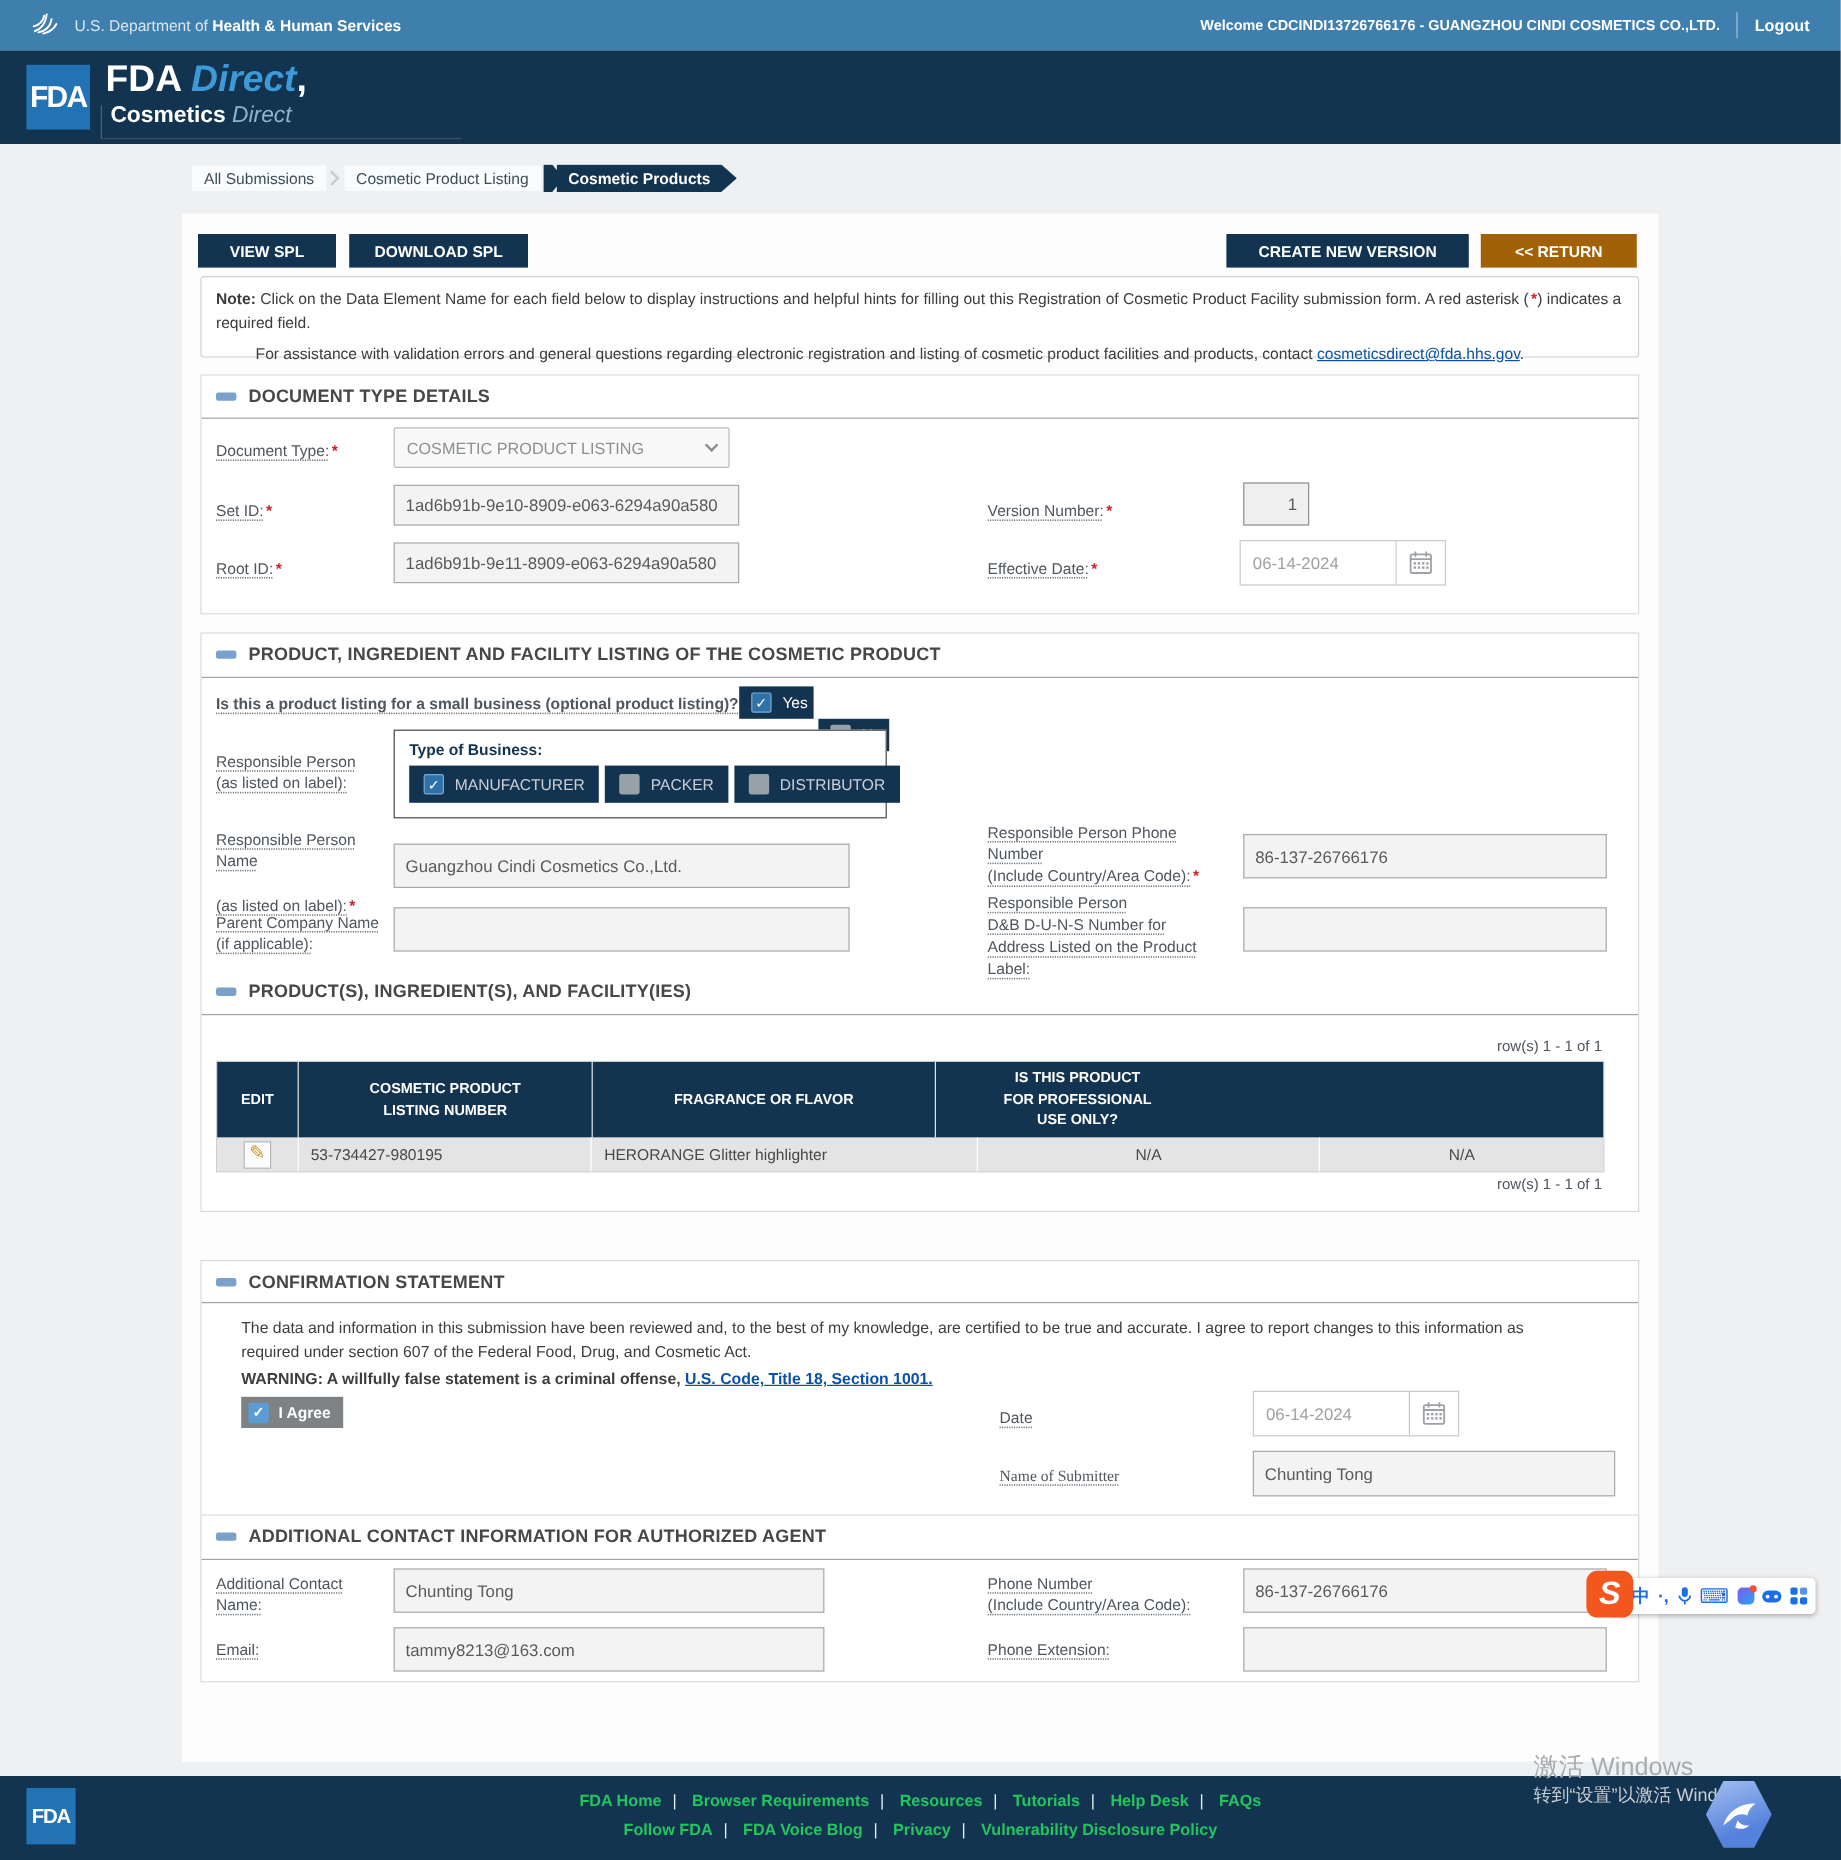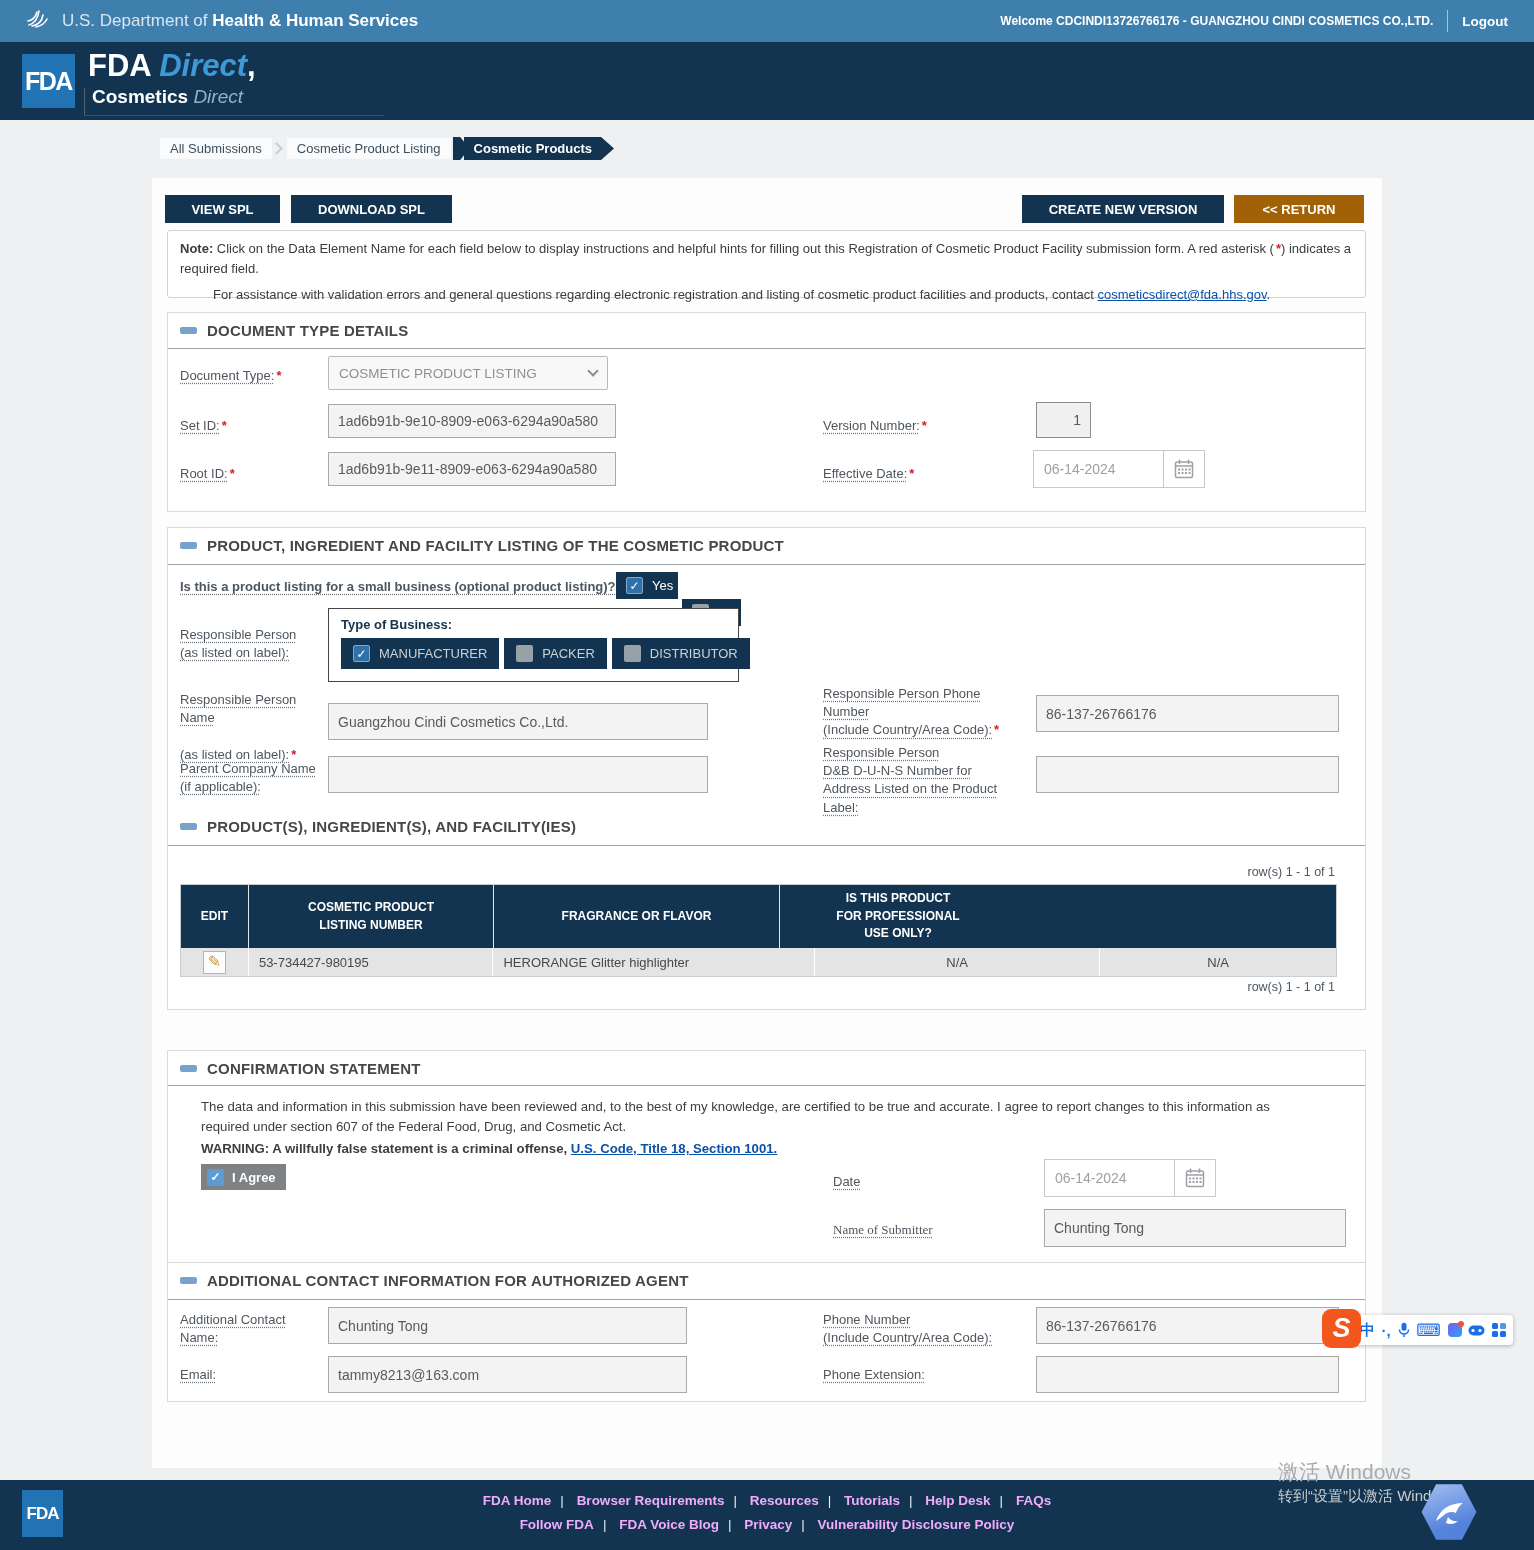--- a/index.html
+++ b/index.html
@@ -2,21 +2,21 @@
 <html><head>
 <meta charset="utf-8">
 <style>
   * { margin:0; padding:0; box-sizing:border-box; }
   html,body { width:1534px; height:1550px; }
   body { font-family:"Liberation Sans", sans-serif; background:#eef0f2; position:relative; overflow:hidden; }
 
   
   .topbar { position:absolute; top:0; left:0; width:1534px; height:42px; background:#3f7fae;
             display:flex; align-items:center; justify-content:space-between; padding:0 26px; z-index:5; }
-  .topbar-left { display:flex; align-items:center; gap:10px; font-size:17px; color:#d9e6f0; }
+  .topbar-left { display:flex; align-items:center; gap:10px; font-size:13px; color:#d9e6f0; }
   .dept-bold { font-weight:bold; color:#ffffff; }
   .topbar-right { display:flex; align-items:center; gap:14px; color:#fff; }
   .welcome { font-size:12px; font-weight:bold; }
   .topbar-divider { width:1px; height:22px; background:#a3c3da; }
   .logout { font-size:13.5px; font-weight:bold; color:#fff; text-decoration:none; }
 
   
   .brandbar { position:absolute; top:42px; left:0; width:1534px; height:78px; background:#133450; z-index:5; }
   .fda-logo { position:absolute; left:22px; top:12px; width:53px; height:54px; background:#2273b4; color:#fff;
               display:flex; align-items:center; justify-content:center; font-size:25px; font-weight:bold; letter-spacing:-1.5px; }
@@ -33,21 +33,21 @@
   .sep-navy { width:17px; height:23px; background:#133450; clip-path:polygon(0 0,45% 0,100% 50%,45% 100%,0 100%); margin-left:2px; }
   .crumb-active { background:#133450; color:#fff; font-weight:bold; padding:4px 22px 4px 10px; margin-left:-6px;
                   clip-path:polygon(0 0,calc(100% - 13px) 0,100% 50%,calc(100% - 13px) 100%,0 100%); }
 
   
   .card { position:absolute; left:152px; top:178px; width:1230px; height:1290px; background:#fdfdfe; z-index:3; }
 
   .btn { position:absolute; height:28px; background:#133450; color:#fff; font-weight:bold; font-size:13px;
          display:flex; align-items:center; justify-content:center; border:none; cursor:pointer; font-family:inherit; }
   #btn-view { left:13px; top:17px; width:115px; }
-  #btn-download { left:139px; top:17px; width:161px; }
+  #btn-download { left:139px; top:17px; width:149px; }
   #btn-create { left:870px; top:17px; width:202px; }
   #btn-return { left:1082px; top:17px; width:130px; background:#a16207; }
 
   .note-box { position:absolute; left:15px; top:52px; width:1199px; height:68px; background:#fff; border:1px solid #ccd4da;
               border-radius:3px; padding:8px 12px; font-size:13px; color:#3c3c3c; line-height:1.5; }
   .note-assist { margin-top:7px; padding-left:33px; }
   .req { color:#cf2127; font-weight:bold; margin-left:2px; }
   a.lnk { color:#0b51a8; text-decoration:underline; cursor:pointer; }
 
   .section { position:absolute; left:15px; width:1199px; background:#fff; border:1px solid #d7dbde; }
@@ -107,21 +107,21 @@
   .iagree { position:absolute; left:33px; top:113px; height:26px; background:#7e8285; display:flex; align-items:center; gap:8px;
             padding:0 10px 0 6px; color:#fff; font-weight:bold; font-size:13px; cursor:pointer; }
   .iagree .cbx { background:#5c9cd5; border:none; }
 
   
   .footer { position:absolute; left:0; top:1480px; width:1534px; height:70px; background:#133450; z-index:10; }
   .footer-logo { position:absolute; left:22px; top:10px; width:41px; height:47px; background:#2273b4; color:#fff;
                  display:flex; align-items:center; justify-content:center; font-weight:bold; font-size:17px; letter-spacing:-1px; }
   .fl-row { position:absolute; left:0; width:100%; text-align:center; color:#fff; font-size:13.5px; font-weight:bold; }
   #fl1 { top:13px; } #fl2 { top:37px; }
-  .flink { color:#f0abfc; text-decoration:none; margin:0 9px; cursor:pointer; }
+  .flink { color:#22c55e; text-decoration:none; margin:0 9px; cursor:pointer; }
   .fsep { color:#e8edf1; font-weight:normal; }
 
   
   .wm1 { position:absolute; left:1278px; top:1458px; font-size:21px; color:#a8acaf; z-index:20; }
   .wm2 { position:absolute; left:1278px; top:1487px; font-size:15px; color:#c9ced2; z-index:20; }
 
   .thunder { position:absolute; left:1421px; top:1483px; width:56px; height:58px; z-index:30;
              background:linear-gradient(160deg,#a5c0f2 0%,#5583db 70%); border-radius:6px;
              clip-path:polygon(27% 2%,73% 2%,99% 50%,73% 98%,27% 98%,1% 50%);
              display:flex; align-items:center; justify-content:center; }

